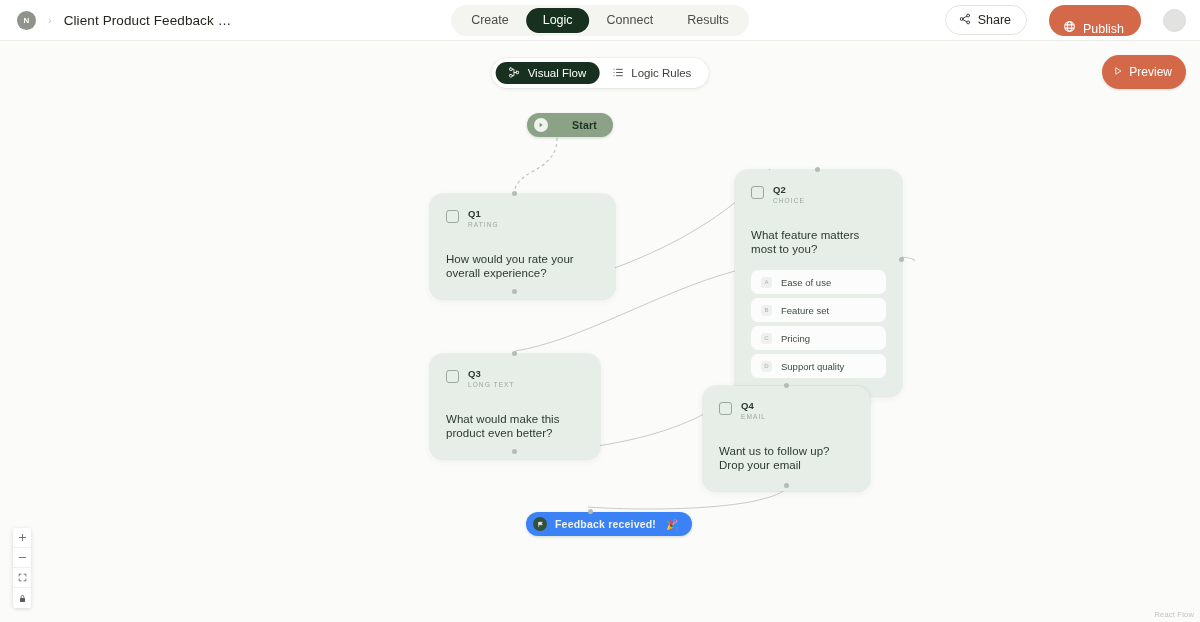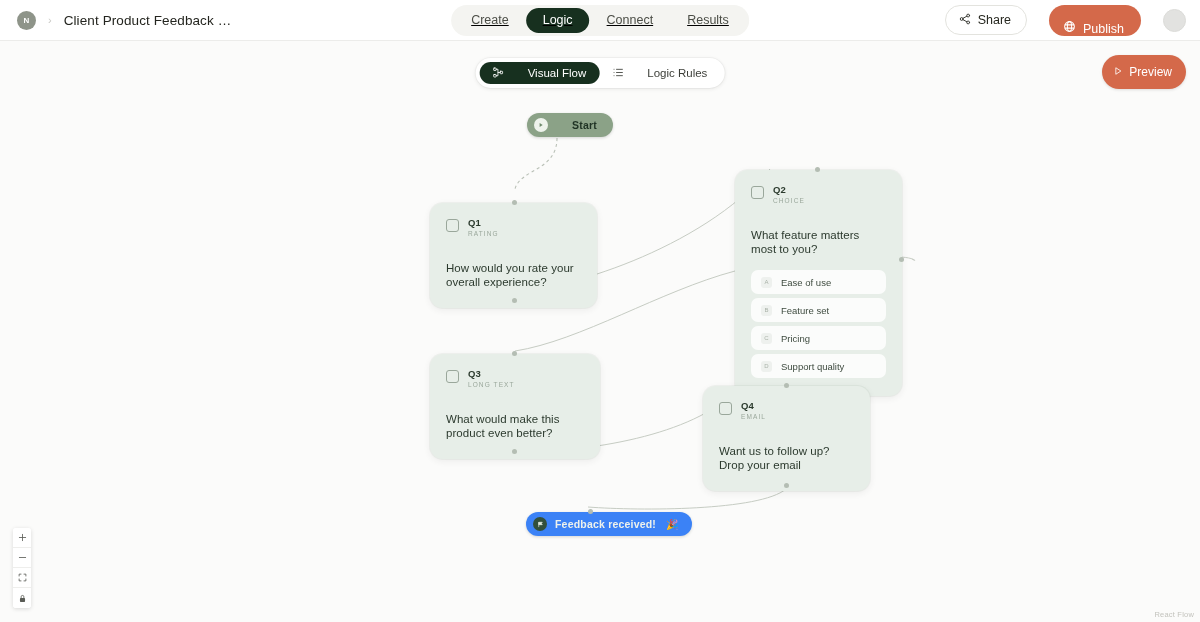--- a/index.html
+++ b/index.html
@@ -28,21 +28,21 @@
     display: flex; align-items: center; justify-content: center;
     letter-spacing: .2px;
   }
   .crumb-sep { color: #c9c9c4; font-size: 11px; padding: 0 3px; }
   .doc-title { font-size: 13.5px; color: #24251f; letter-spacing: .1px; }
 
   .center-tabs {
     position: absolute; left: 50%; transform: translateX(-50%);
     display: flex; align-items: flex-end; gap: 0;
     background: #f4f4f1; border-radius: 999px;
-    padding: 3px; height: 31px; text-decoration: underline;
+    padding: 3px; height: 31px;
   }
   .ctab {
     font-size: 12.5px; color: #4b4d46;
     padding: 0 17px; height: 25px; line-height: 25px;
     border-radius: 999px; cursor: pointer; white-space: nowrap;
     border: none; background: transparent;
     font-family: inherit;
   }
   .ctab.active { background: #17301f; color: #ffffff; font-weight: 500; }
 
@@ -74,21 +74,21 @@
   .subtoolbar {
     position: absolute; top: 58px; left: 50%;
     transform: translateX(-50%);
     display: flex; align-items: center;
     background: #ffffff; border-radius: 999px;
     padding: 4px; height: 30px;
     box-shadow: 0 1px 4px rgba(30,30,25,.09), 0 0 0 1px rgba(0,0,0,.03);
     z-index: 30;
   }
   .vtab {
-    display: flex; align-items: center; gap: 24px;
+    display: flex; align-items: center; gap: 8px;
     height: 22px; padding: 0 13px; border-radius: 999px;
     font-size: 11.5px; color: #3d3f39; cursor: pointer;
     border: none; background: transparent; font-family: inherit;
     white-space: nowrap;
   }
   .vtab.active { background: #17301f; color: #fff; font-weight: 500; }
 
   .btn-preview {
     position: absolute; top: 55px; right: 14px;
     display: flex; align-items: center; gap: 6px;
@@ -289,21 +289,21 @@
     <div class="pill pill-start">
       <span class="pill-dot">
         <svg width="6" height="6" viewBox="0 0 12 12" fill="#6f8a6c">
             <path d="M3.2 2.2 9.4 6 3.2 9.8z"></path>
           </svg>
       </span>
       <span>Start</span>
     </div>
   </div>
 
-  <div class="node" style="left:430px; top:162px; width:167px;">
+  <div class="node" style="left:430px; top:153px; width:185px;">
     <div class="handle" style="left:82px; top:-3px;"></div>
     <div class="qcard">
       <div class="qhead">
         <span class="qicon"></span>
         <div>
           <div class="qid">Q1</div>
           <div class="qtype">RATING</div>
         </div>
       </div>
       <div class="qtext">How would you rate your overall experience?</div>

